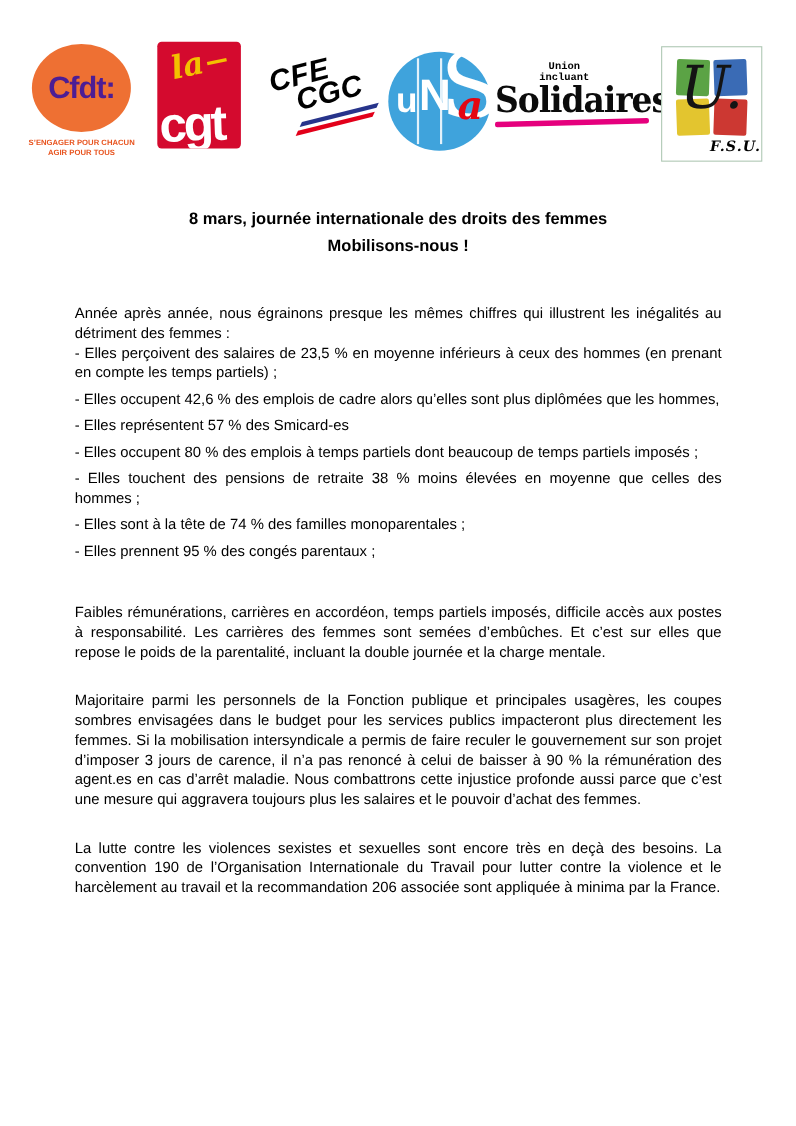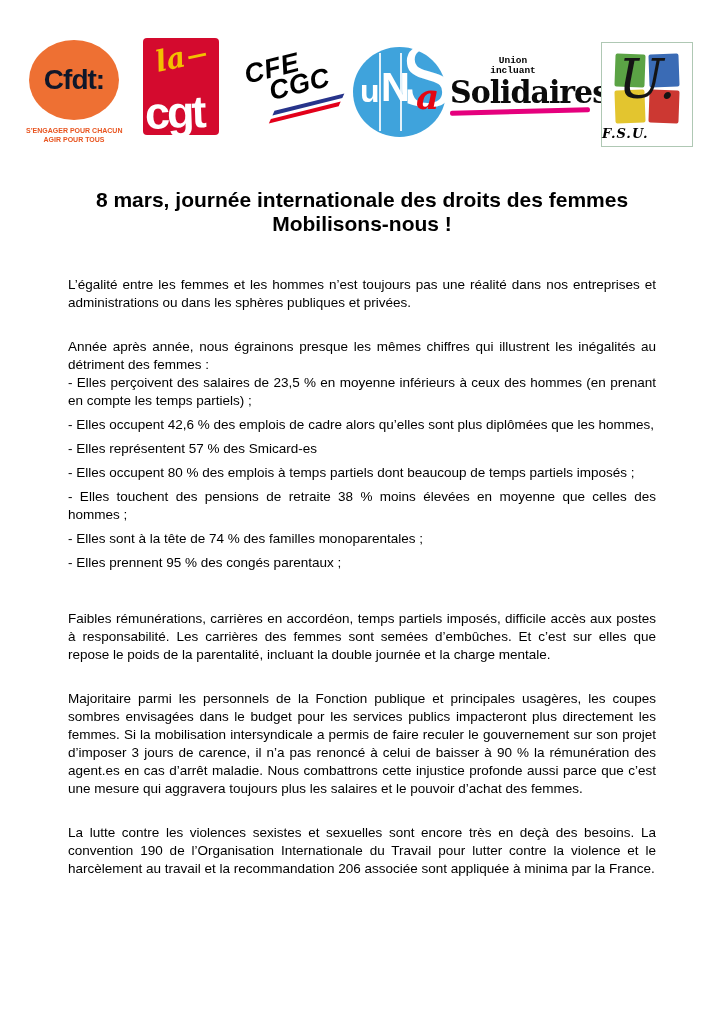--- a/index.html
+++ b/index.html
@@ -9,21 +9,21 @@
     font-family: "Liberation Sans", sans-serif; color: #000;
   }
   .page { position: absolute; inset: 0; background: #fff; overflow: hidden; }
 
   .logo { position: absolute; }
 
   
   .cfdt { left: 26px; top: 40px; width: 96px; text-align: center; }
   .cfdt-circle { width: 90px; height: 80px; margin: 0 auto; background: #EE7033;
     border-radius: 50%; display: flex; align-items: center; justify-content: center; }
-  .cfdt-word { color: #0f172a; font-weight: bold; font-size: 28px; letter-spacing: -1px; }
+  .cfdt-word { color: #4c1d95; font-weight: bold; font-size: 28px; letter-spacing: -1px; }
   .cfdt-tagline { margin-top: 6px; color: #E8541F; font-size: 7px; font-weight: bold;
     line-height: 9px; white-space: nowrap; }
 
   
   .cgt { left: 143px; top: 38px; width: 76px; height: 97px; background: #D40A2E;
     border-radius: 4px; overflow: hidden; }
   .cgt-la { position: absolute; top: 2px; left: 12px; font-family: "DejaVu Serif", serif;
     font-style: italic; font-weight: bold; font-size: 29px; color: #F3C000;
     transform: rotate(-12deg); }
   .cgt-la::after { content: ""; display: inline-block; width: 18px; height: 3px;
@@ -69,27 +69,27 @@
   .fsu { left: 601px; top: 42px; width: 92px; height: 105px; background: #fff;
     border: 1px solid #AFC8B4; }
   .fsu-sq { position: absolute; width: 30px; height: 33px; border-radius: 2px; }
   .fsu-green  { left: 13px; top: 11px; background: #5BA345; transform: rotate(2deg); }
   .fsu-blue   { left: 47px; top: 11px; background: #3A6BB5; transform: rotate(-2deg); }
   .fsu-yellow { left: 13px; top: 47px; background: #E3C52F; transform: rotate(-2deg); }
   .fsu-red    { left: 47px; top: 47px; background: #CC3832; transform: rotate(2deg); }
   .fsu-u { position: absolute; left: 0; right: 0; top: 0; text-align: center;
     font-family: "DejaVu Serif", serif; font-style: italic; font-size: 54px;
     line-height: 74px; color: #141414; }
-  .fsu-caption { position: absolute; left: 0; right: 0; bottom: 5px; text-align: left;
+  .fsu-caption { position: absolute; left: 0; right: 0; bottom: 5px; text-align: right;
     font-family: "DejaVu Serif", serif; font-style: italic; font-weight: bold;
     font-size: 13px; letter-spacing: 1px; color: #000; }
 
   
   .doc-title { position: absolute; top: 188px; left: 0; right: 0; text-align: center;
-    font-weight: bold; font-size: 21px; line-height: 24px; color: #000; }
+    font-weight: bold; font-size: 15px; line-height: 24px; color: #000; }
 
   
   .doc-body { position: absolute; top: 276px; left: 68px; width: 588px;
     font-size: 13.5px; line-height: 18px; text-align: justify; color: #000; }
   .doc-body p { margin: 0 0 26px; }
   .doc-body p.intro { margin-bottom: 0; }
   .doc-body p.li { margin-bottom: 6px; }
   .doc-body p.li-last { margin-bottom: 38px; }
 </style>
 </head>
@@ -153,21 +153,20 @@
     </div>
 
   </header>
 
   <h1 class="doc-title">
     <span>8 mars, journée internationale des droits des femmes</span><br>
     <span>Mobilisons-nous !</span>
   </h1>
 
   <main class="doc-body">
-    <p>L’égalité entre les femmes et les hommes n’est toujours pas une réalité dans nos entreprises et administrations ou dans les sphères publiques et privées.</p>
     <p class="intro">Année après année, nous égrainons presque les mêmes chiffres qui illustrent les inégalités au détriment des femmes :</p>
     <p class="li">- Elles perçoivent des salaires de 23,5 % en moyenne inférieurs à ceux des hommes (en prenant en compte les temps partiels) ;</p>
     <p class="li">- Elles occupent 42,6 % des emplois de cadre alors qu’elles sont plus diplômées que les hommes,</p>
     <p class="li">- Elles représentent 57 % des Smicard-es</p>
     <p class="li">- Elles occupent 80 % des emplois à temps partiels dont beaucoup de temps partiels imposés ;</p>
     <p class="li">- Elles touchent des pensions de retraite 38 % moins élevées en moyenne que celles des hommes ;</p>
     <p class="li">- Elles sont à la tête de 74 % des familles monoparentales ;</p>
     <p class="li li-last">- Elles prennent 95 % des congés parentaux ;</p>
     <p>Faibles rémunérations, carrières en accordéon, temps partiels imposés, difficile accès aux postes à responsabilité. Les carrières des femmes sont semées d’embûches. Et c’est sur elles que repose le poids de la parentalité, incluant la double journée et la charge mentale.</p>
     <p>Majoritaire parmi les personnels de la Fonction publique et principales usagères, les coupes sombres envisagées dans le budget pour les services publics impacteront plus directement les femmes. Si la mobilisation intersyndicale a permis de faire reculer le gouvernement sur son projet d’imposer 3 jours de carence, il n’a pas renoncé à celui de baisser à 90 % la rémunération des agent.es en cas d’arrêt maladie. Nous combattrons cette injustice profonde aussi parce que c’est une mesure qui aggravera toujours plus les salaires et le pouvoir d’achat des femmes.</p>

